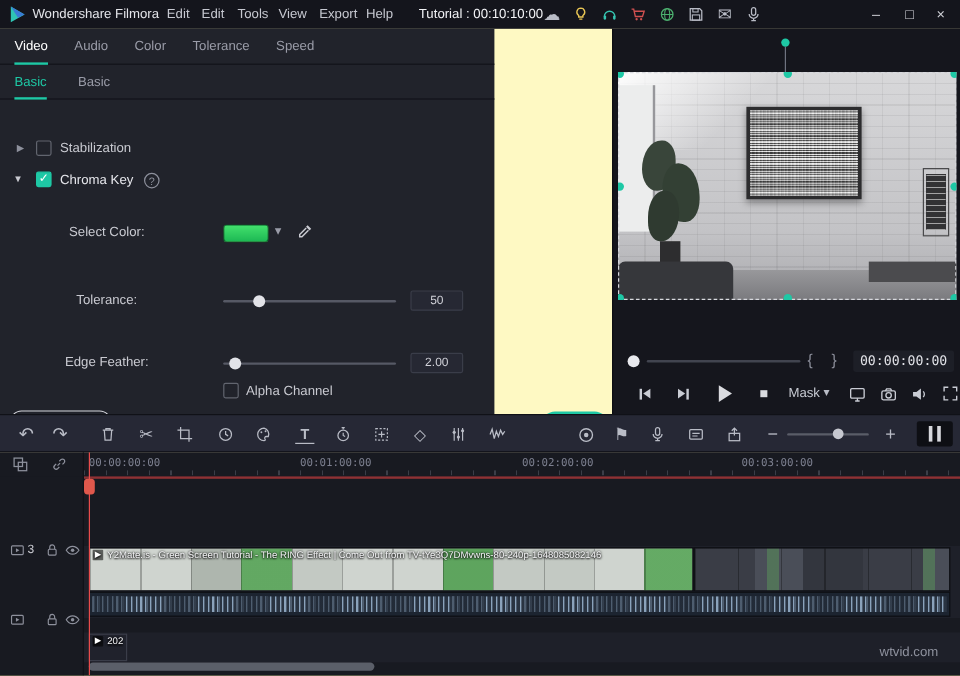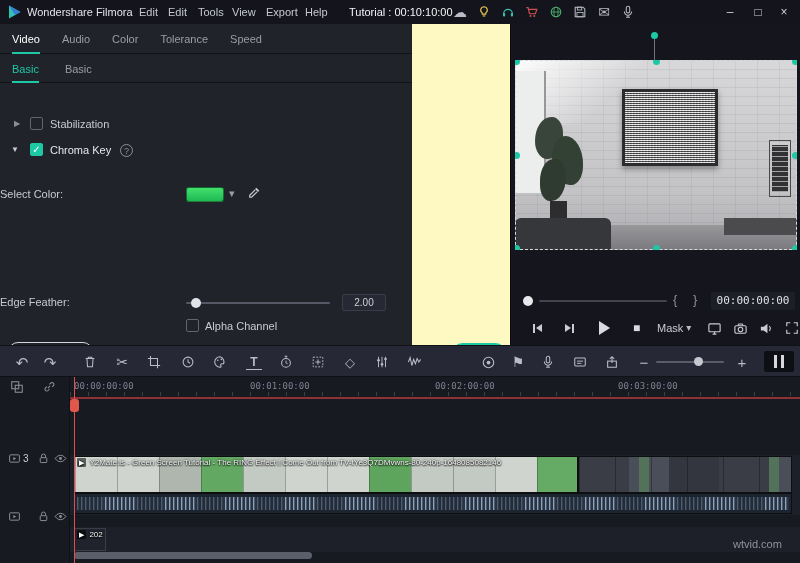--- a/index.html
+++ b/index.html
@@ -26,21 +26,21 @@
   .tab.active::after{content:"";position:absolute;left:0;right:0;bottom:0;height:2px;background:#1ec8a5;}
   #subtabs{position:absolute;left:0;top:31px;width:100%;height:28px;border-bottom:1px solid #121319;display:flex;align-items:center;padding-left:12px;gap:26px;}
   .subtab{font-size:11px;color:#9a9ca8;position:relative;height:28px;line-height:28px;}
   .subtab.active{color:#1ec8a5;}
   .subtab.active::after{content:"";position:absolute;left:0;right:0;bottom:0;height:2px;background:#1ec8a5;}
 
   .cb{position:absolute;width:13px;height:13px;border:1px solid #62656f;border-radius:2px;background:transparent;
       font-size:10px;line-height:12px;text-align:center;color:#fff;}
   .cb.checked{background:#1ec8a5;border-color:#1ec8a5;}
   .rowlabel{position:absolute;font-size:11px;color:#c9cad1;}
-  .plabel{position:absolute;left:0;width:178px;text-align:left;font-size:11px;color:#c9cad1;top:4px;}
+  .plabel{position:absolute;left:0;width:178px;text-align:center;font-size:11px;color:#c9cad1;top:4px;}
   .prow{position:absolute;left:0;width:510px;height:22px;}
   .strack{position:absolute;left:186px;top:10px;width:144px;height:2px;background:#565965;border-radius:1px;}
   .shandle{position:absolute;top:-4px;width:10px;height:10px;border-radius:50%;background:#e2e3e8;transform:translateX(-50%);}
   .vbox{position:absolute;left:342px;top:2px;width:44px;height:17px;background:#262833;border:1px solid #3a3d49;border-radius:2px;
         font-size:10px;color:#d0d1d8;text-align:center;line-height:15px;}
   #reset-btn{position:absolute;left:8px;top:4px;border:1px solid #d6d7dd;border-radius:12px;padding:3px 22px;
         font-size:11px;font-weight:bold;color:#eceff3;letter-spacing:.5px;background:transparent;}
   #ok-btn{position:absolute;left:452px;top:5px;width:54px;height:21px;background:#1ec8a5;border-radius:11px;
         font-size:11px;font-weight:bold;color:#fff;text-align:center;line-height:21px;}
   #help-q{position:absolute;left:120px;top:4px;width:13px;height:13px;border:1px solid #8d909c;border-radius:50%;
@@ -212,20 +212,27 @@
       <span id="color-swatch"></span>
       <span class="abs gi" style="left:229px;top:4px;font-size:11px;color:#9a9ca8">▾</span>
       <span class="abs" style="left:246px;top:2px">
         <svg class="sv" width="15" height="15" viewBox="0 0 16 16">
             <path d="M11 1.8l3.2 3.2-1.4 1.4-3.2-3.2z" fill="#c9cad1"></path>
             <path d="M9.8 4.2L4 10v2h2l5.8-5.8" fill="none" stroke="#c9cad1" stroke-width="1.3"></path>
           </svg>
       </span>
     </div>
 
+    <div class="prow" style="top:216px">
+      <span class="plabel">Tolerance:</span>
+      <span class="strack">
+          <span class="shandle" style="left: 21%;"></span>
+        </span>
+      <span class="vbox">50</span>
+    </div>
     <div class="prow" style="top:268px">
       <span class="plabel">Edge Feather:</span>
       <span class="strack">
           <span class="shandle" style="left: 7%;"></span>
         </span>
       <span class="vbox">2.00</span>
     </div>
 
     <div class="prow" style="top:293px">
       <span class="cb" style="left:186px;top:2px"></span>

